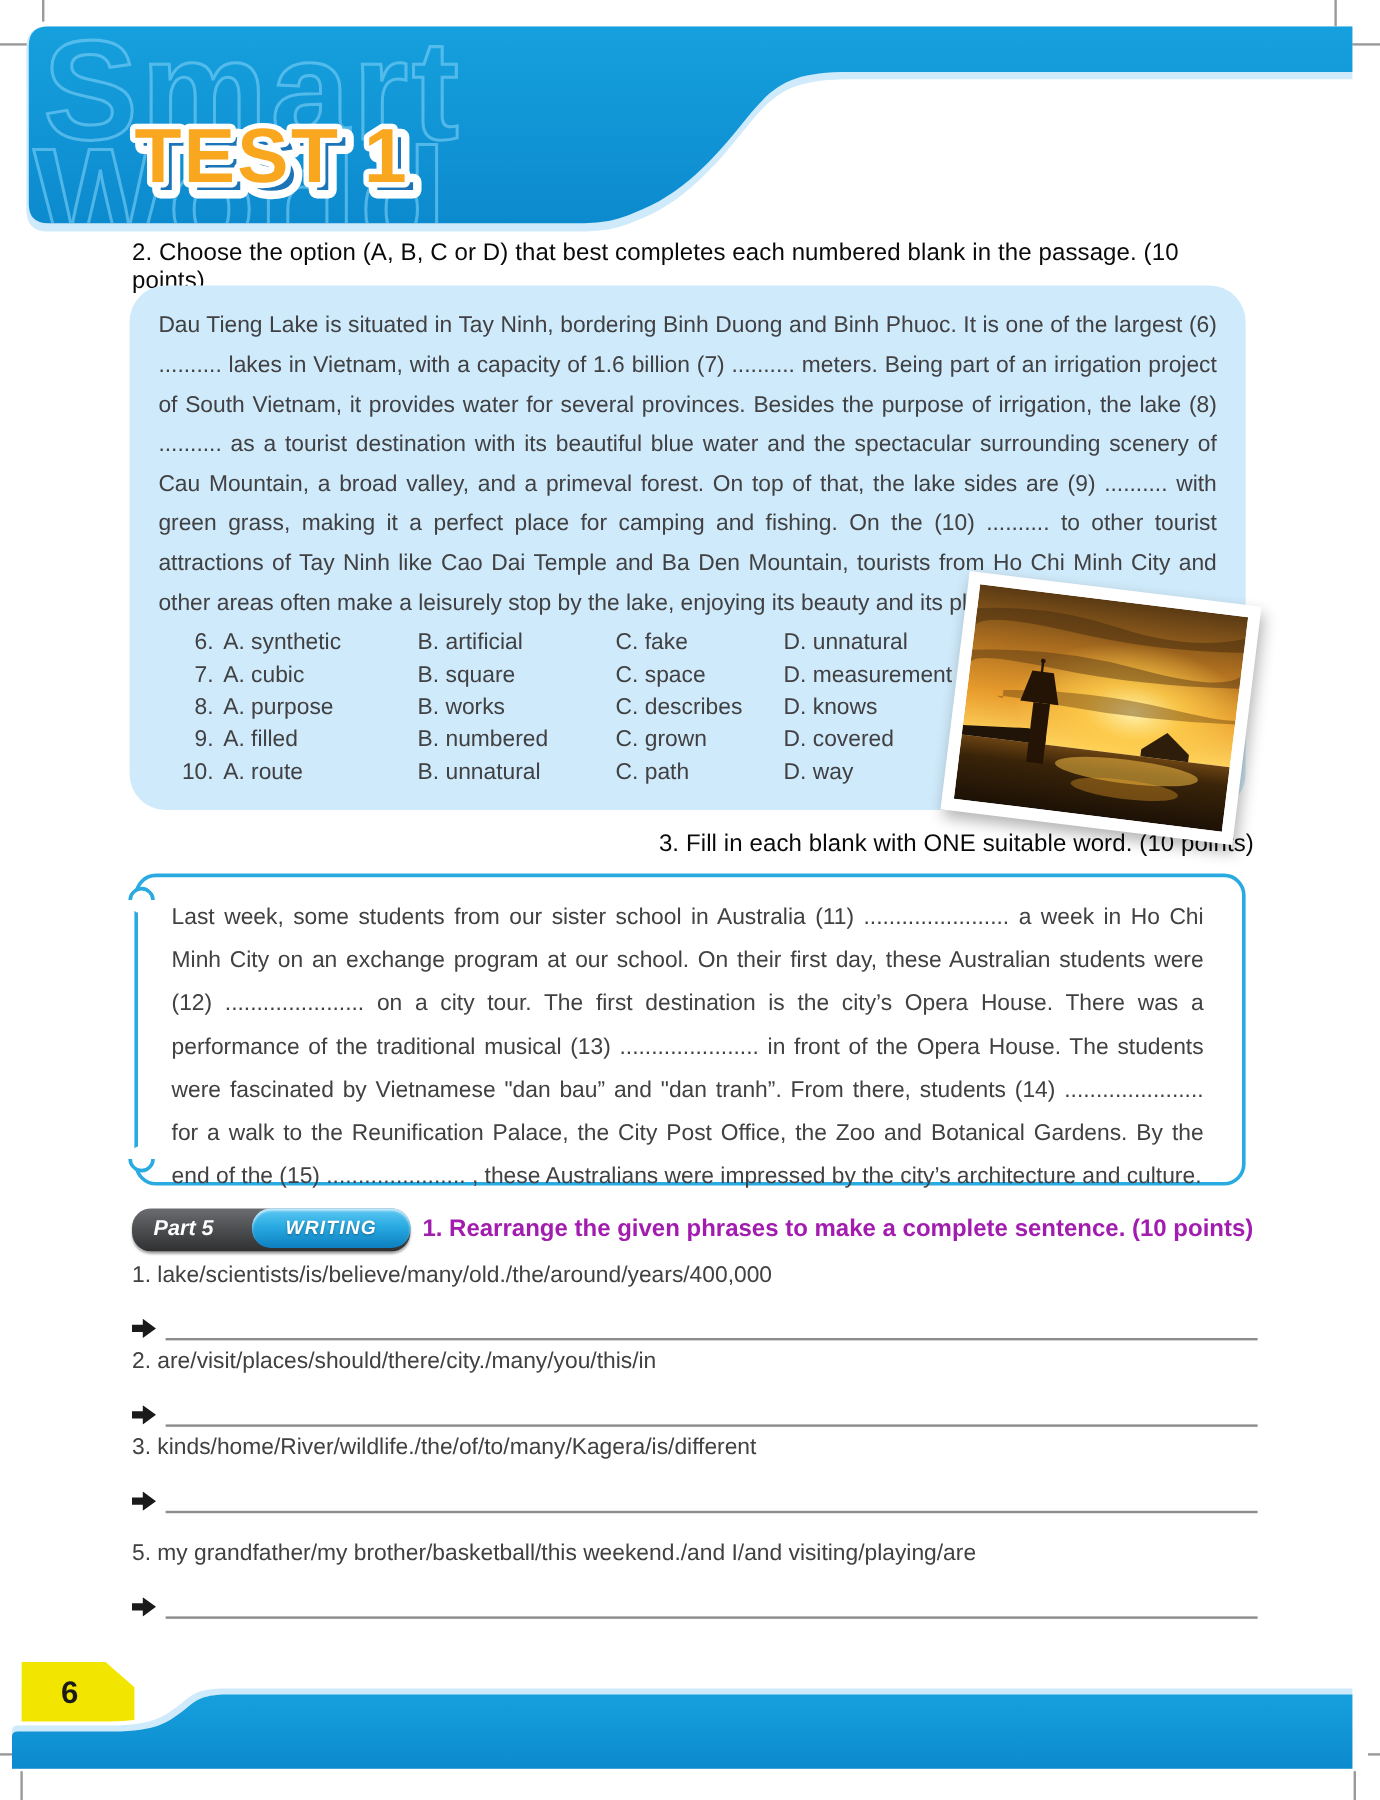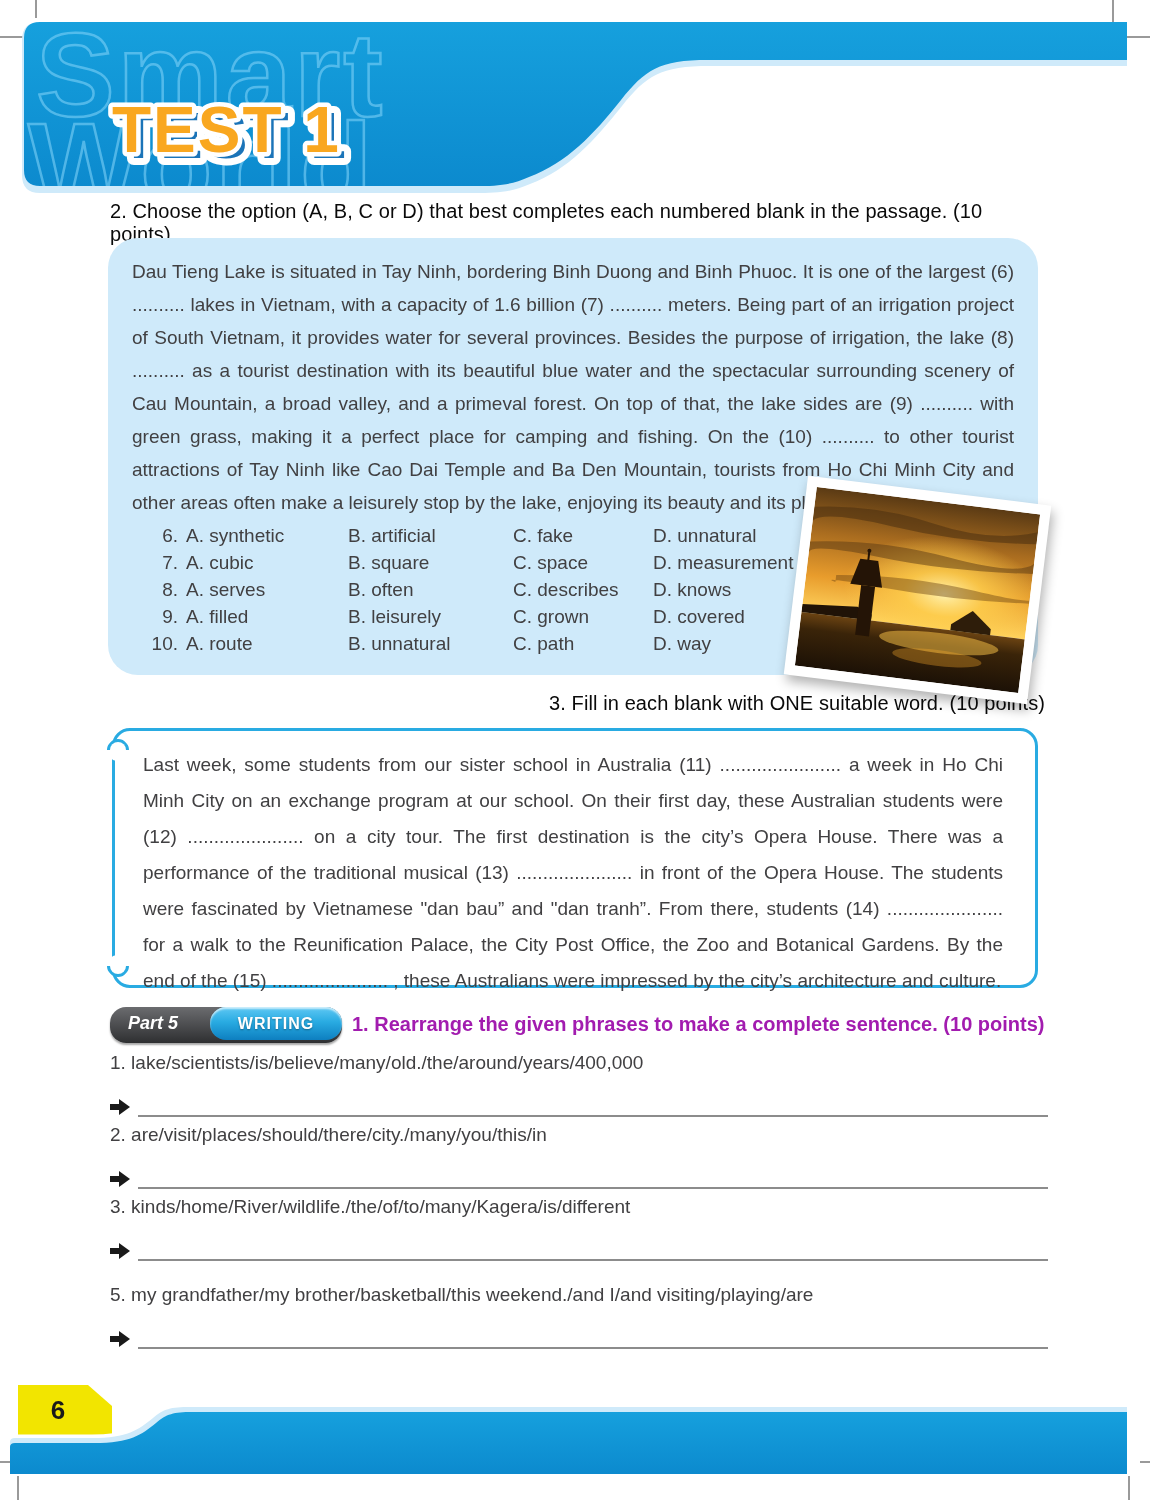--- a/index.html
+++ b/index.html
@@ -79,21 +79,21 @@
     position:absolute; left:18px; top:0; line-height:33px;
     color:#fff; font-weight:bold; font-style:italic; font-size:18px;
   }
   .skill-pill {
     position:absolute; left:100px; top:0; width:132px; height:33px; border-radius:16px;
     background:linear-gradient(#5ec8f4 0%, #29abe2 45%, #0d7fc0 100%);
     box-shadow:inset 0 2px 2px rgba(255,255,255,0.7);
   }
   .skill-label {
     position:absolute; left:0; right:0; text-align:center; line-height:33px;
-    color:#fff; font-weight:bold; font-size:16px; letter-spacing:1px;
+    color:#fff; font-weight:bold; font-style:italic; font-size:16px; letter-spacing:1px;
     text-shadow:0 1px 2px rgba(0,0,0,0.35);
   }
   .part5-heading {
     position:absolute; left:352px; top:1013px; width:700px;
     font-size:20px; font-weight:bold; color:#a21caf;
   }
 
   
   .w-item { position:absolute; left:110px; width:940px; }
   .w-text { font-size:19px; color:#414042; }
@@ -157,28 +157,28 @@
       <span>C. fake</span>
       <span>D. unnatural</span>
 
       <span class="num">7.</span>
       <span>A. cubic</span>
       <span>B. square</span>
       <span>C. space</span>
       <span>D. measurement</span>
 
       <span class="num">8.</span>
-      <span>A. serves</span>
-      <span>B. often</span>
+      <span>A. purpose</span>
+      <span>B. works</span>
       <span>C. describes</span>
       <span>D. knows</span>
 
       <span class="num">9.</span>
       <span>A. filled</span>
-      <span>B. leisurely</span>
+      <span>B. numbered</span>
       <span>C. grown</span>
       <span>D. covered</span>
 
       <span class="num">10.</span>
       <span>A. route</span>
       <span>B. unnatural</span>
       <span>C. path</span>
       <span>D. way</span>
     </div>
   </div>

